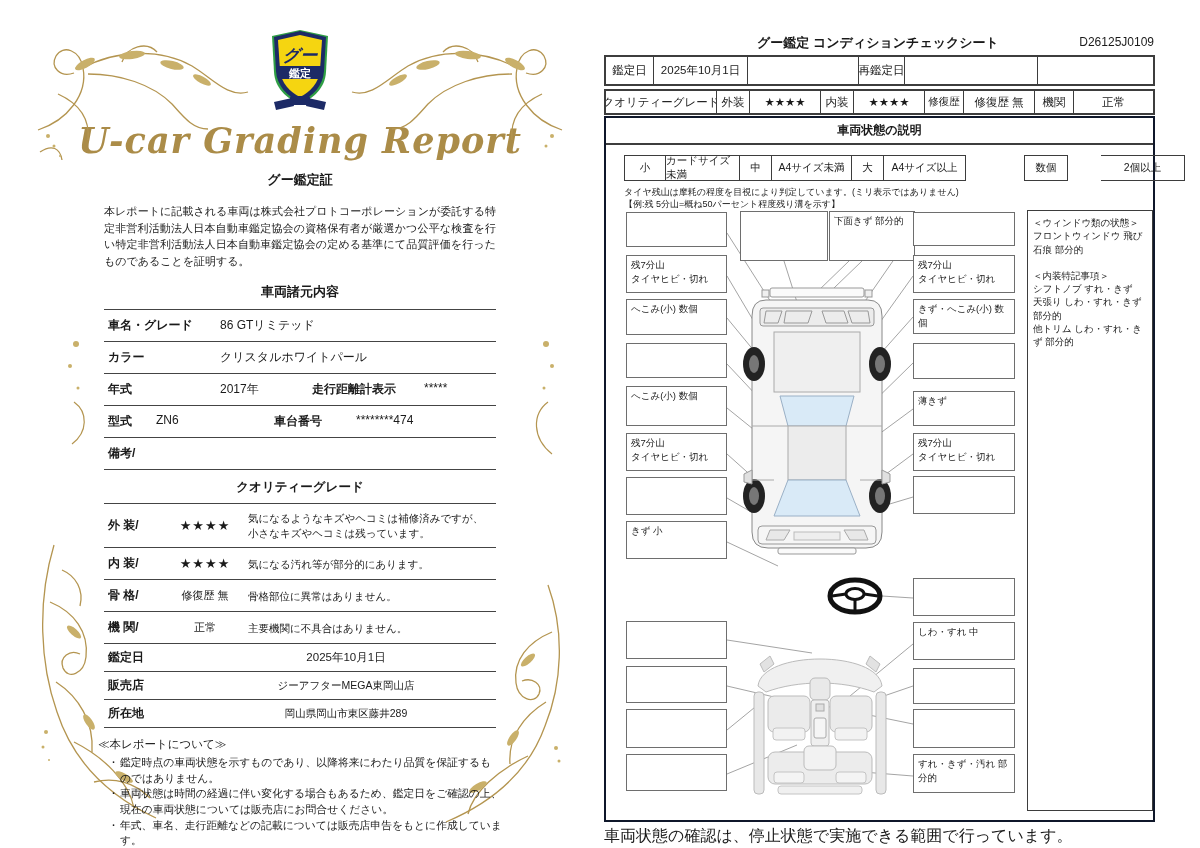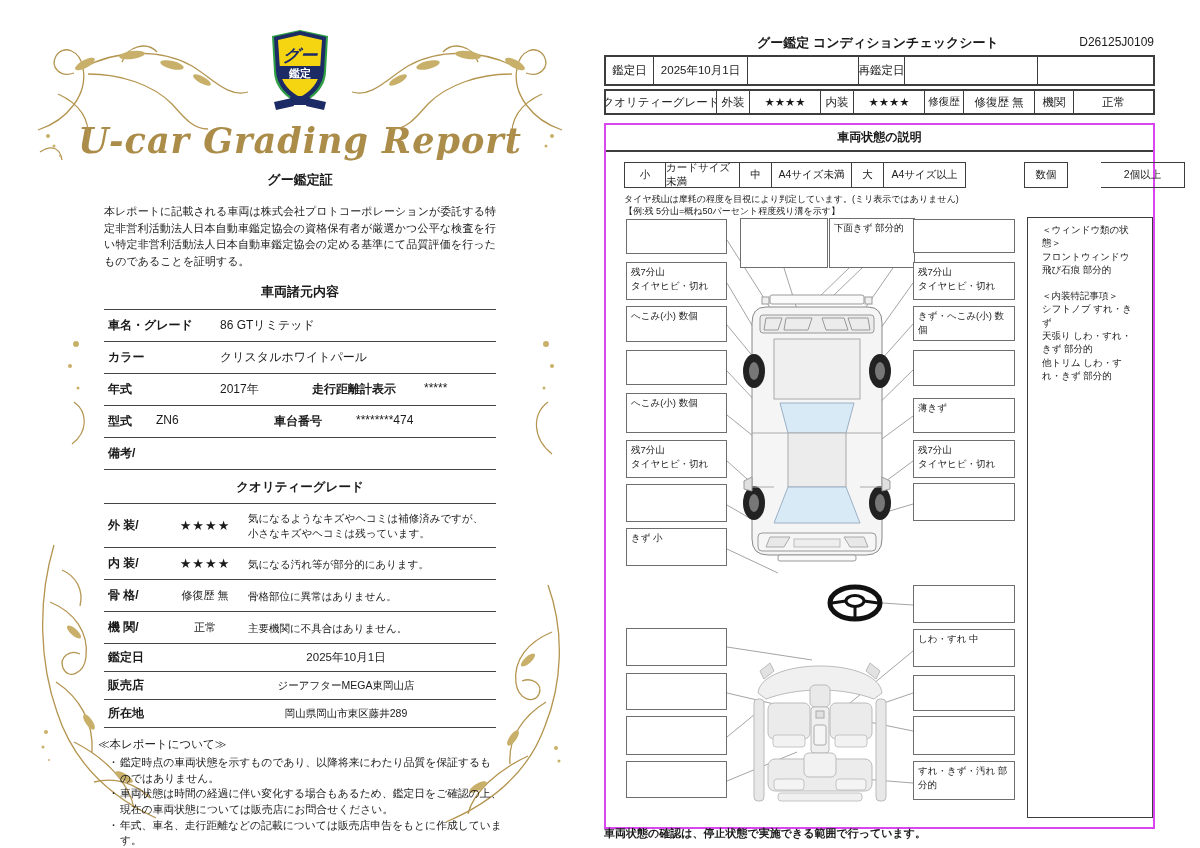--- a/index.html
+++ b/index.html
@@ -42,32 +42,32 @@
   .about li::before { content:"・"; position:absolute; left:0; }
   
   .sheet { position:absolute; left:600px; top:28px; width:556px; height:816px; font-size:11px; }
   .sheet-title { position:absolute; top:6px; left:0; width:100%; text-align:center; font-weight:bold; font-size:13px; }
   .doc-no { position:absolute; top:7px; right:2px; font-size:12px; }
   .t-row { position:absolute; left:4px; width:551px; display:flex; border:2px solid #3d3d3d; box-sizing:border-box; background:#fff; }
   .t1 { top:27px; height:31px; }
   .t2 { top:61px; height:26px; }
   .t-cell { border-right:1px solid #3d3d3d; display:flex; align-items:center; justify-content:center; font-size:11.5px; box-sizing:border-box; overflow:hidden; white-space:nowrap; }
   .t-cell:last-child { border-right:none; }
-  .main-box { position:absolute; left:4px; top:88px; width:551px; height:706px; border:2px solid #d946ef; box-sizing:border-box; background:#fff;margin-top:7px; }
+  .main-box { position:absolute; left:4px; top:88px; width:551px; height:706px; border:2px solid #0f172a; box-sizing:border-box; background:#fff; }
   .main-title { position:absolute; left:0; top:0; width:100%; height:27px; border-bottom:2px solid #3d3d3d; box-sizing:border-box; display:flex; align-items:center; justify-content:center; font-weight:bold; font-size:12px; }
   .legend { position:absolute; top:37px; display:flex; }
   .legend-cell { border:1.5px solid #3d3d3d; border-left:none; height:26px; display:flex; align-items:center; justify-content:center; font-size:10.5px; box-sizing:border-box; }
   .legend-cell:first-child { border-left:1.5px solid #3d3d3d; }
   .tire-notes { position:absolute; left:18px; top:68px; font-size:9px; line-height:1.35; white-space:pre-line; }
   .ann { position:absolute; width:101px; border:1px solid #6e6e6e; background:#fff; font-size:9.5px; line-height:1.5; padding:2px 4px; box-sizing:border-box; white-space:pre-line; overflow:hidden; }
   .ann.right { left:307px; width:102px; }
-  .side-panel { position:absolute; left:421px; top:92px; width:126px; height:601px; border:1.5px solid #3d3d3d; box-sizing:border-box; padding:5px 14px; font-size:9.5px; line-height:1.4; background:#fff; }
+  .side-panel { position:absolute; left:421px; top:92px; width:126px; height:601px; border:1.5px solid #3d3d3d; box-sizing:border-box; padding:5px 5px; font-size:9.5px; line-height:1.4; background:#fff; }
   .panel-line { min-height:13px; }
   .leader-lines { position:absolute; left:0; top:0; pointer-events:none; }
-  .sheet-footer { position:absolute; left:4px; top:798px; font-size:11px; font-weight:bold; }
+  .sheet-footer { position:absolute; left:4px; top:798px; font-size:16px; font-weight:normal; }
   svg text { font-family:"Liberation Sans", sans-serif; }
 </style>
 </head>
 <body>
 
 <div class="cert">
 
   <svg class="ornament" style="left:0;top:20px;" width="225" height="150" viewBox="0 0 225 150">
     <g stroke="#b49550" fill="none" stroke-width="1.3">
       <path d="M8,98 C38,88 58,62 53,36 C50,18 33,12 26,24 C20,35 30,46 44,41"></path>

